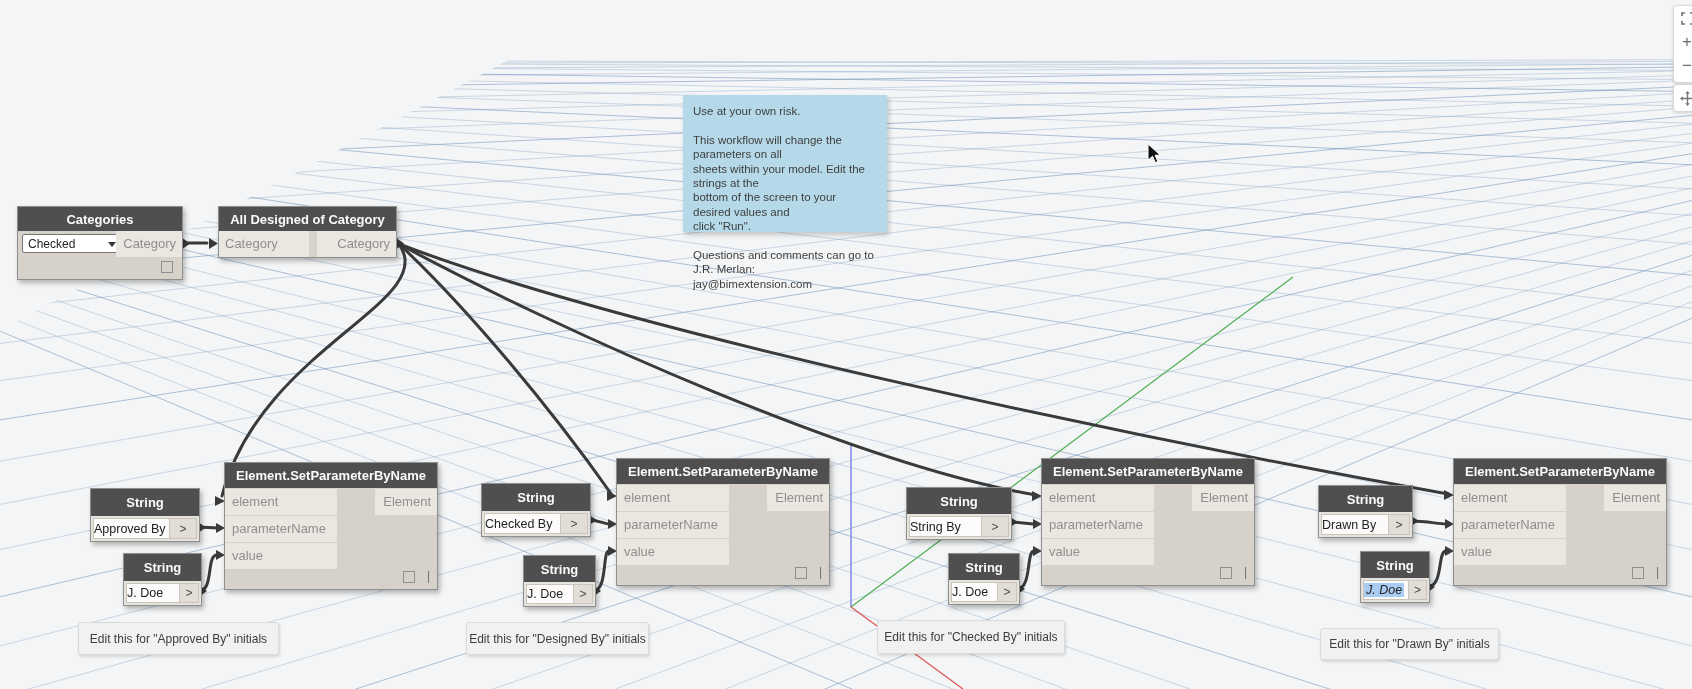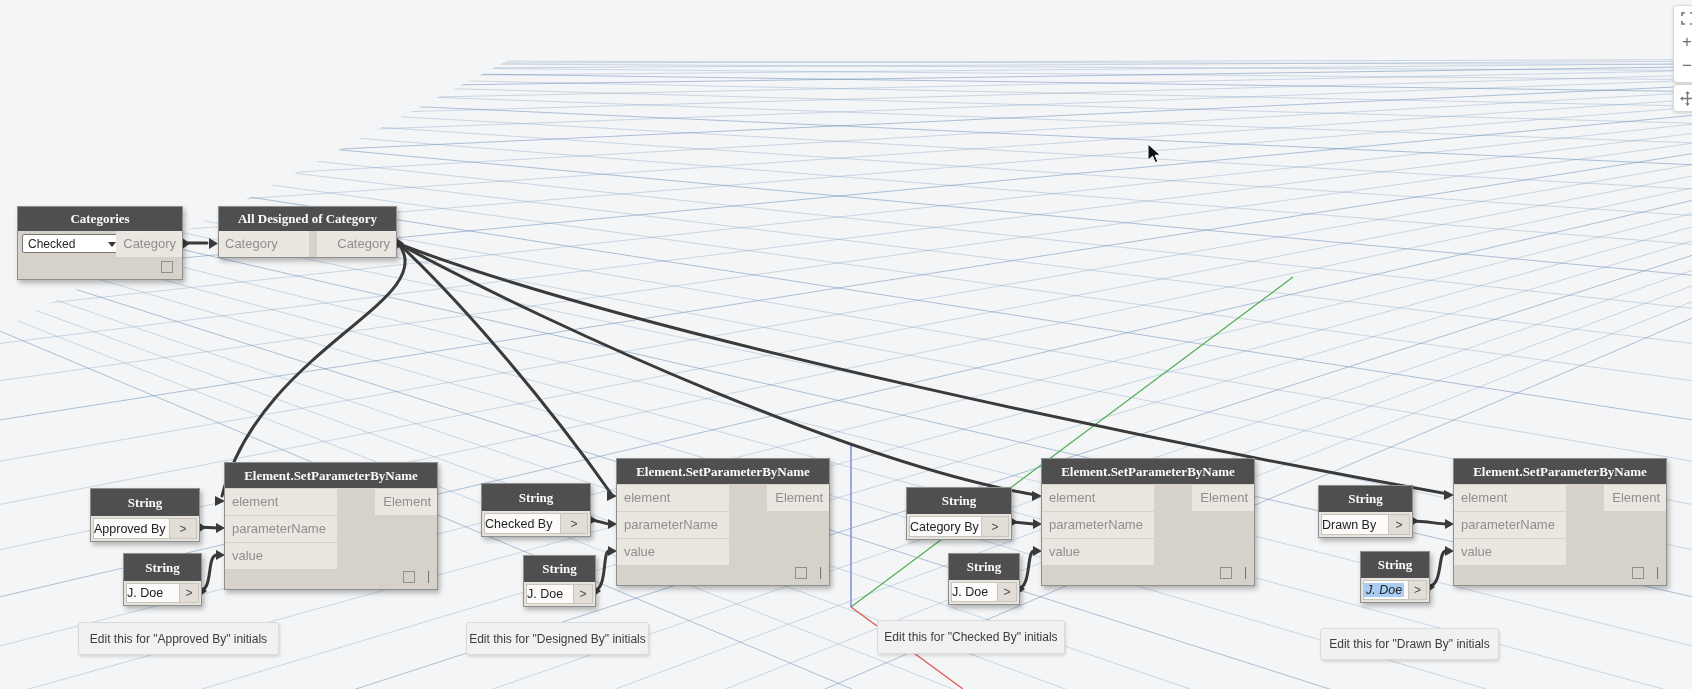--- a/index.html
+++ b/index.html
@@ -1,21 +1,21 @@
 <!DOCTYPE html>
 <html><head>
 <meta charset="utf-8">
 <style>
   html,body{margin:0;padding:0;}
   body{width:1692px;height:689px;overflow:hidden;font-family:"Liberation Sans",sans-serif;}
   #canvas{position:absolute;left:0;top:0;width:1692px;height:689px;background:#f4f5f6;overflow:hidden;}
   svg.layer{position:absolute;left:0;top:0;pointer-events:none;}
 
   .node{position:absolute;background:#d6d2ca;border:1px solid #8f8f8f;box-shadow:2px 3px 5px rgba(0,0,0,0.28);}
-  .node-header{background:#4f4f4f;color:#fbfbfb;font-weight:bold;font-size:13px;display:flex;align-items:center;justify-content:center;white-space:nowrap;overflow:hidden;font-family:Liberation Serif, serif;}
+  .node-header{background:#4f4f4f;color:#fbfbfb;font-weight:bold;font-size:13px;display:flex;align-items:center;justify-content:center;white-space:nowrap;overflow:hidden;}
   .port-strip{background:#eae7e1;color:#8f8f8f;font-size:13px;line-height:26px;white-space:nowrap;overflow:hidden;}
   .row{position:relative;}
   .out-strip{position:absolute;right:0;background:#eae7e1;color:#8f8f8f;font-size:13px;line-height:26px;text-align:right;padding-right:6px;}
   .checkbox{position:absolute;width:10px;height:10px;border:1px solid #8f8f8f;background:transparent;}
   .lacing{position:absolute;color:#707070;font-size:12px;line-height:12px;}
 
   .string-row{position:absolute;left:0;right:0;bottom:0;display:flex;align-items:stretch;padding:2px;background:#e6e3dd;}
   .string-field{flex:1;background:#fcfbfa;border:1px solid #c9c5bd;font-size:12.5px;color:#222;display:flex;align-items:center;padding-left:0;white-space:nowrap;overflow:hidden;}
   .string-btn{width:26px;background:#e2ded7;border:1px solid #c9c5bd;border-left:none;color:#4a4a4a;font-size:12px;display:flex;align-items:center;justify-content:center;}
   .sel{background:#a9cdf2;font-style:italic;padding:0 2px;}
@@ -164,20 +164,29 @@
   </div>
 
   <div class="node" style="left:218px;top:206px;width:177px;height:50px;">
     <div class="node-header" style="height:24px;">All Designed of Category</div>
     <div class="row" style="height:26px;">
       <div class="port-strip" style="position:absolute;left:0;top:0;width:90px;height:26px;padding-left:6px;box-sizing:border-box;">Category</div>
       <div class="out-strip" style="top:0;width:73px;height:26px;">Category</div>
     </div>
   </div>
 
+  <div class="sticky">Use at your own risk.
+
+This workflow will change the parameters on all
+sheets within your model. Edit the strings at the
+bottom of the screen to your desired values and
+click "Run".
+
+Questions and comments can go to J.R. Merlan:
+jay@bimextension.com</div>
 
   <div class="node" style="left:90px;top:488px;width:108px;height:52px;">
     <div class="node-header" style="height:27px;">String</div>
     <div class="string-row" style="height:25px;box-sizing:border-box;">
       <div class="string-field">Approved By</div>
       <div class="string-btn">&gt;</div>
     </div>
   </div>
   <div class="node" style="left:123px;top:553px;width:77px;height:51px;">
     <div class="node-header" style="height:27px;">String</div>
@@ -218,21 +227,21 @@
     <div class="port-strip" style="width:112px;height:26px;margin-top:1px;padding-left:7px;box-sizing:border-box;">value</div>
     <div class="out-strip" style="top:26px;width:62px;height:26px;box-sizing:border-box;">Element</div>
     <div class="checkbox" style="right:22px;bottom:6px;"></div>
     <div class="lacing" style="right:7px;bottom:7px;">|</div>
   </div>
   <div class="caption" style="left:466px;top:622px;width:181px;height:31px;">Edit this for "Designed By" initials</div>
 
   <div class="node" style="left:906px;top:487px;width:104px;height:51px;">
     <div class="node-header" style="height:26px;">String</div>
     <div class="string-row" style="height:25px;box-sizing:border-box;">
-      <div class="string-field">Category By</div>
+      <div class="string-field">String By</div>
       <div class="string-btn">&gt;</div>
     </div>
   </div>
   <div class="node" style="left:948px;top:553px;width:70px;height:50px;">
     <div class="node-header" style="height:26px;">String</div>
     <div class="string-row" style="height:24px;box-sizing:border-box;">
       <div class="string-field">J. Doe</div>
       <div class="string-btn" style="width:18px;">&gt;</div>
     </div>
   </div>

